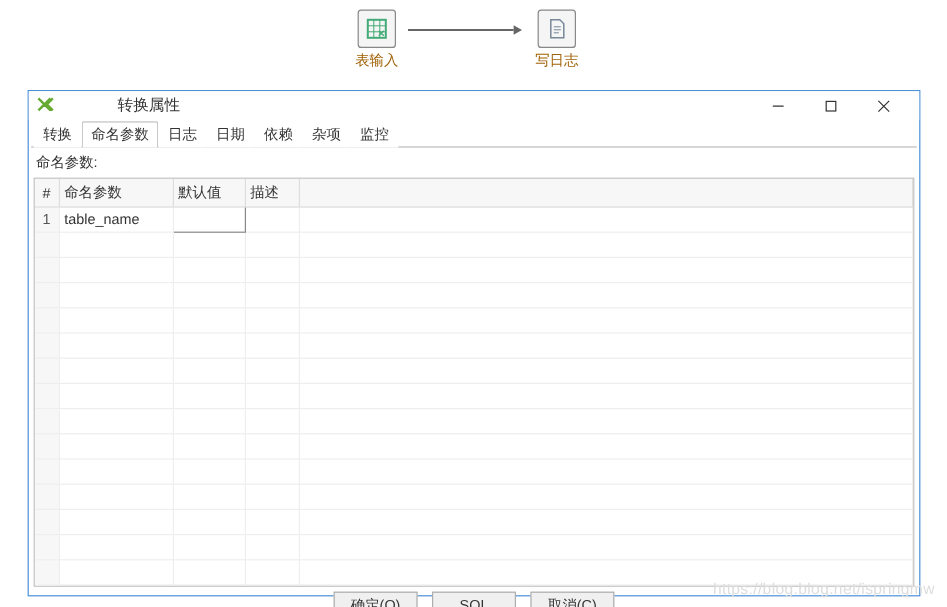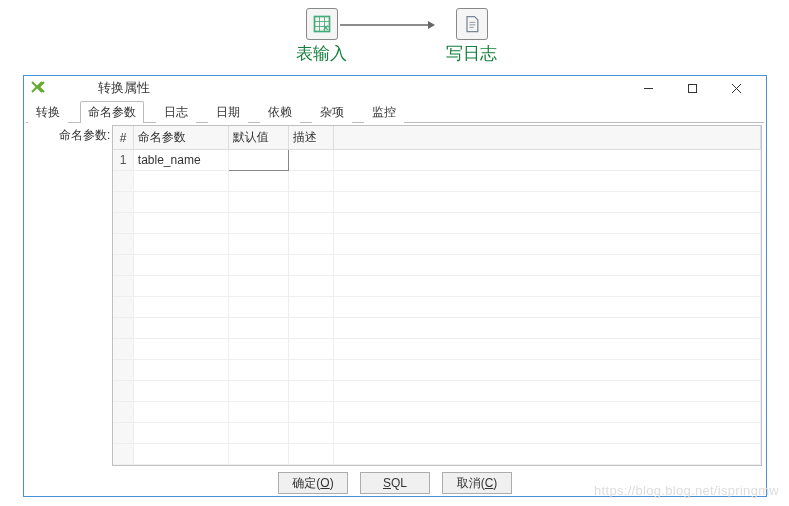--- a/index.html
+++ b/index.html
@@ -4,37 +4,37 @@
   <style>
     * { box-sizing: border-box; margin: 0; padding: 0; }
     body { font-family: "Microsoft YaHei", Arial, sans-serif; font-size: 12px; background: #fff; width: 789px; height: 506px; position: relative; }
     
     .canvas-area { height: 56px; position: relative; }
     .step-node { position: absolute; top: 8px; text-align: center; }
     .step-node.left { left: 296px; }
     .step-node.right { left: 446px; }
     .step-icon { width: 32px; height: 32px; border: 1px solid #888; border-radius: 3px; background: #f5f5f5; display: flex; align-items: center; justify-content: center; margin: 0 auto 2px; }
     .step-icon svg { width: 20px; height: 20px; }
-    .step-label { font-size: 17px; color: #15803d; white-space: nowrap; }
+    .step-label { font-size: 12px; color: #a16207; white-space: nowrap; }
     .arrow { position: absolute; top: 24px; left: 340px; width: 95px; height: 2px; }
     .arrow svg { width: 100%; height: 10px; position: absolute; top: -4px; }
 
     .dialog { position: absolute; left: 23px; top: 75px; width: 744px; height: 422px; border: 1px solid #4a90d9; background: #fff; display: flex; flex-direction: column; }
     .titlebar { height: 26px; display: flex; align-items: center; padding: 0 8px 0 6px; background: #fff; gap: 48px; }
     .titlebar-icon { width: 16px; height: 16px; margin-right: 4px; display:flex; align-items:center; justify-content:center;}
     .titlebar-title { flex: 1; font-size: 13px; color: #333; }
     .win-controls { display: flex; gap: 0; }
     .win-btn { width: 44px; height: 24px; display: flex; align-items: center; justify-content: center; cursor: pointer; }
     .win-btn svg { width: 11px; height: 11px; }
 
-    .tabs { display: flex; border-bottom: 1px solid #bbb; padding-left: 2px; margin: 0 2px; gap: 12px;}
+    .tabs { display: flex; border-bottom: 1px solid #bbb; padding-left: 2px; margin: 0 2px;}
     .tab { padding: 2px 7px; font-size: 12px; color: #333; cursor: pointer; border: 1px solid transparent; border-bottom: none; position: relative; top: 1px; background:#fff;}
     .tab.active { border-color: #bbb; background: #fff; border-top-left-radius: 2px; border-top-right-radius: 2px;}
 
-    .content { flex: 1; padding: 2px 4px 4px; display: flex;  margin-left: 29px;}
+    .content { flex: 1; padding: 2px 4px 4px; display: flex; flex-direction: column;}
     .section-label { font-size: 12px; color: #333; padding: 2px 2px 4px; }
     .grid-wrap { flex:1; border: 1px solid #c0c0c0; overflow: hidden; }
     .grid { width: 100%; border-collapse: collapse; table-layout: fixed;}
     .grid th { background: #f7f7f7; border: 1px solid #ddd; border-top:none; font-weight: normal; font-size: 12px; color: #333; padding: 3px 4px; text-align: left; }
     .grid th:first-child{border-left:none;}
     .grid th.hash { width: 20px; text-align: center;}
     .grid th.c1 { width: 95px; }
     .grid th.c2 { width: 60px; }
     .grid th.c3 { width: 45px; }
     .grid td { border: 1px solid #eee; border-left:1px solid #eee; padding: 3px 4px; height: 20px; font-size: 12px; color: #333;}

